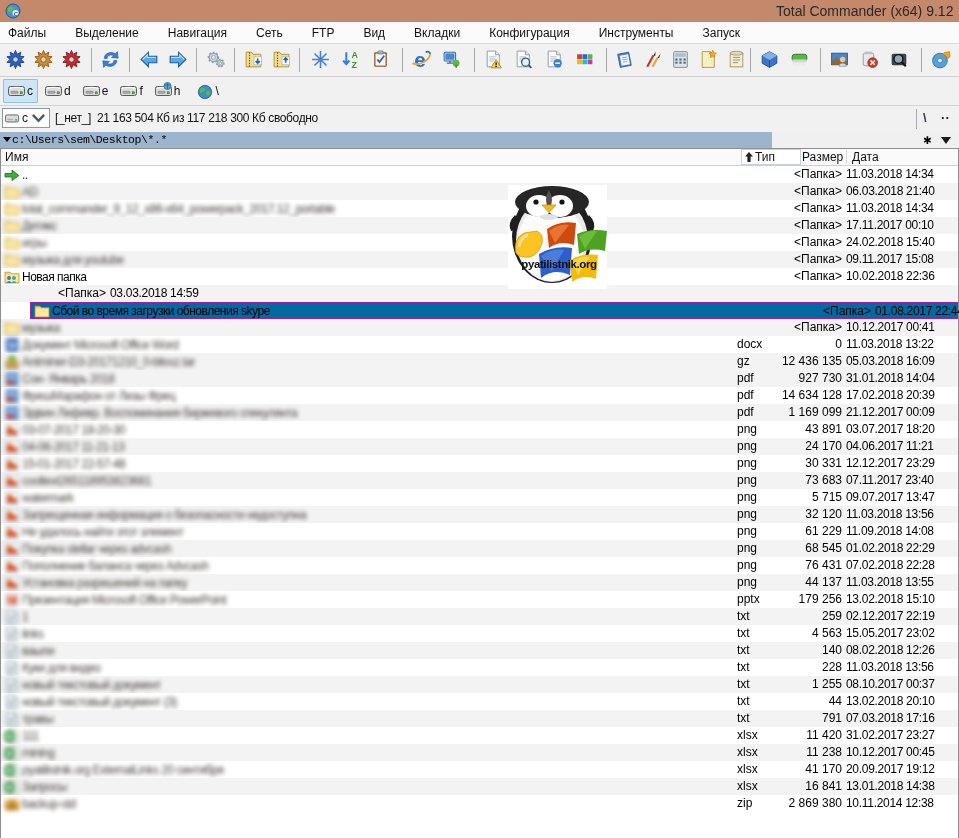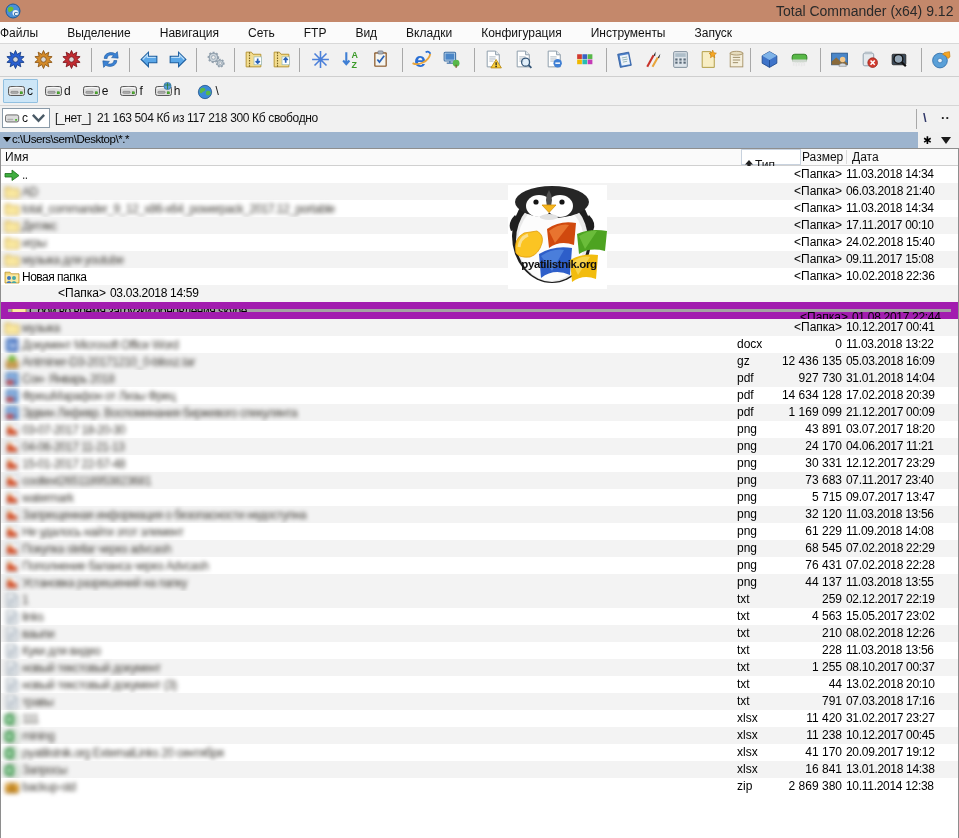--- a/index.html
+++ b/index.html
@@ -2,57 +2,57 @@
 <html><head><meta charset="utf-8">
 <style>
 * { margin:0; padding:0; box-sizing:border-box; }
 html,body { width:959px; height:838px; overflow:hidden; background:#fff;
   font-family:"Liberation Sans", sans-serif; }
 .titlebar { height:22px; background:#c4886b; position:relative; }
 .titlebar .txt { position:absolute; left:776px; top:3px; font-size:14px; color:#2a2a2a; white-space:nowrap; }
 .tcicon { position:absolute; left:5px; top:3px; }
 .menubar { height:22px; background:#fbfbfb; border-bottom:1px solid #d8d8d8; display:flex; align-items:center; font-size:12px; color:#111; }
 .menubar span { margin-left:29px; }
-.menubar span:first-child { margin-left:0; }
+.menubar span:first-child { margin-left:8px; }
 .toolbar { height:33px; background:#f1f1f1; border-bottom:1px solid #cfcfcf; position:relative; }
 .tbi { position:absolute; top:48px; height:21px; }
 .toolbar .tbi { top:5px; }
 .tsep { position:absolute; top:4px; width:1px; height:24px; background:#a8a8a8; }
 .drivebar { height:29px; background:#f1f1f1; border-bottom:1px solid #d5d5d5; display:flex; align-items:center; padding-left:3px; position:relative; }
 .drv { height:24px; display:flex; align-items:center; padding:0 4px; margin-right:2px; font-size:12px; color:#111; border:1px solid transparent; }
 .drv svg { margin-right:2px; }
 .drv.gl { margin-left:5px; }
 .drv.sel { background:#cde6f7; border:1px solid #92c0e0; border-radius:1px; }
 .comborow { height:26px; background:#f1f1f1; position:relative; font-size:12px; color:#111; }
 .combo { position:absolute; left:2px; top:2px; width:48px; height:20px; background:#fff; border:1px solid #8a9aa8; display:flex; align-items:center; padding:0 2px; }
 .combo svg { width:15px; height:16px; }
 .combo .cl { margin-left:2px; }
 .combo .chev { margin-left:auto; margin-right:1px; }
 .freetext { position:absolute; left:55px; top:5px; letter-spacing:-0.35px; }
 .cr-sep { position:absolute; left:916px; top:3px; width:1px; height:20px; background:#a8a8a8; }
 .cr-bs { position:absolute; left:923px; top:4px; font-size:13px; font-weight:bold; color:#333a6a; }
 .cr-dd { position:absolute; left:941px; top:1px; font-size:13px; font-weight:bold; color:#222; letter-spacing:1px; }
 .pathrow { height:16px; background:#f0f0f0; position:relative; font-size:12px; }
-.pathband { position:absolute; left:0; top:0; width:918px; height:16px; background:#9db4ce; color:#000; }
+.pathband { position:absolute; left:0; top:0; width:772px; height:16px; background:#9db4ce; color:#000;font-family:Liberation Mono, monospace; }
 .pathband .tri { position:absolute; left:3px; top:5px; width:0; height:0; border-left:4px solid transparent; border-right:4px solid transparent; border-top:5px solid #000; }
 .pathband .pt { position:absolute; left:12px; top:1px; font-size:11.5px; letter-spacing:-0.45px; }
 .pr-star { position:absolute; left:923px; top:2px; font-size:10.5px; color:#000; }
 .pr-dd { position:absolute; left:941px; top:5px; width:0; height:0; border-left:5.5px solid transparent; border-right:5.5px solid transparent; border-top:7px solid #1a1a1a; }
 .panel { position:relative; width:959px; height:690px; border-top:1px solid #8e8e8e; border-left:1px solid #8e8e8e; border-right:1px solid #8e8e8e; background:#fff; }
 .lheader { height:17px; border-bottom:1px solid #d0d0d0; background:#fafafa; position:relative; font-size:12px; color:#111; }
 .lheader .h-name { position:absolute; left:4px; top:1px; }
-.lheader .h-type { position:absolute; left:740px; top:0; width:60px; height:16px; background:#fff; border:1px solid #c8d2de; padding:8px 0 0 3px; }
+.lheader .h-type { position:absolute; left:740px; top:0; width:60px; height:16px; background:#fff; border:1px solid #c8d2de; padding:0 0 0 3px; }
 .lheader .h-type svg { vertical-align:-1px; margin-right:2px; }
 .lheader .h-size { position:absolute; left:801px; top:1px; }
 .lheader .h-date { position:absolute; left:851px; top:1px; }
 .lheader .vl1 { position:absolute; left:845px; top:1px; width:1px; height:14px; background:#dcdcdc; }
 .rows { position:relative; }
 .row { height:17px; display:flex; font-size:12px; color:#000; background:#fff; position:relative; }
 .row.alt { background:#f3f3f3; }
-.row.sel { background:#a3a3a3; border:7px solid #a21caf; }
+.row.sel { background:#0369a1; border:1px solid #a21caf;margin-left:29px; }
 .nm { flex:0 0 736px; display:flex; align-items:center; overflow:hidden; white-space:nowrap; }
 .row.sel .nm { flex-basis:735px; }
 .fi { width:16px; height:16px; margin:0 2px 0 3px; flex:0 0 16px; }
 .nt { letter-spacing:-0.5px; }
 .blur { filter:blur(1.9px); color:#45423c; }
 .tp { flex:0 0 62px; padding-left:0px; line-height:17px; }
 .sz { flex:0 0 44px; position:relative; }
 .sz i { font-style:normal; position:absolute; right:1px; top:0; white-space:nowrap; line-height:17px; }
 .dt { flex:1; padding-left:3px; line-height:17px; letter-spacing:-0.3px; white-space:nowrap; }
 .wm { position:absolute; left:507px; top:36px; width:99px; height:104px; }
@@ -685,21 +685,21 @@
             <rect x="2" y="1.5" width="12" height="13" fill="#fdfdfd" stroke="#98a5b0" stroke-width="0.8"></rect>
             <path d="M3,6 C5,4 8,5 9,7 C10,9 12,9 13,8 L13,13 L3,13 Z" fill="#d2502a"></path>
             <circle cx="5.5" cy="4.8" r="1.4" fill="#e8a03c"></circle>
           </svg>
           <span class="nt">Покупка stellar через advcash</span>
         </div>
         <div class="tp">png</div>
         <div class="sz">
           <i>68 545</i>
         </div>
-        <div class="dt">07.02.2018 22:29</div>
+        <div class="dt">01.02.2018 22:29</div>
       </div>
 <div class="row">
         <div class="nm blur">
           <svg class="fi" viewBox="0 0 16 16">
             <rect x="2" y="1.5" width="12" height="13" fill="#fdfdfd" stroke="#98a5b0" stroke-width="0.8"></rect>
             <path d="M3,6 C5,4 8,5 9,7 C10,9 12,9 13,8 L13,13 L3,13 Z" fill="#d2502a"></path>
             <circle cx="5.5" cy="4.8" r="1.4" fill="#e8a03c"></circle>
           </svg>
           <span class="nt">Пополнение баланса через Advcash</span>
         </div>
@@ -716,20 +716,35 @@
             <path d="M3,6 C5,4 8,5 9,7 C10,9 12,9 13,8 L13,13 L3,13 Z" fill="#d2502a"></path>
             <circle cx="5.5" cy="4.8" r="1.4" fill="#e8a03c"></circle>
           </svg>
           <span class="nt">Установка разрешений на папку</span>
         </div>
         <div class="tp">png</div>
         <div class="sz">
           <i>44 137</i>
         </div>
         <div class="dt">11.03.2018 13:55</div>
+      </div>
+<div class="row">
+        <div class="nm blur">
+          <svg class="fi" viewBox="0 0 16 16">
+            <rect x="2" y="1.5" width="12" height="13" fill="#fdfdfd" stroke="#98a5b0" stroke-width="0.8"></rect>
+            <rect x="3.5" y="4" width="9" height="8" rx="1.2" fill="#d2502a"></rect>
+            <path d="M6,10.5 L6,5.5 L8.6,5.5 C10.4,5.5 10.4,8.3 8.6,8.3 L6,8.3" stroke="#fff" stroke-width="1" fill="none"></path>
+          </svg>
+          <span class="nt">Презентация Microsoft Office PowerPoint</span>
+        </div>
+        <div class="tp">pptx</div>
+        <div class="sz">
+          <i>179 256</i>
+        </div>
+        <div class="dt">13.02.2018 15:10</div>
       </div>
 <div class="row alt">
         <div class="nm blur">
           <svg class="fi" viewBox="0 0 16 16">
             <path d="M2.5,1.5 L10.5,1.5 L13.5,4.5 L13.5,14.5 L2.5,14.5 Z" fill="#fbfcfd" stroke="#7a8a98" stroke-width="1"></path>
             <path d="M10.5,1.5 L10.5,4.5 L13.5,4.5" fill="#dde6ec" stroke="#7a8a98" stroke-width="0.9"></path>
             <path d="M4.5,6.5 h7 M4.5,8.5 h7 M4.5,10.5 h7 M4.5,12.5 h4" stroke="#8a98a6" stroke-width="1"></path>
           </svg>
           <span class="nt">1</span>
         </div>
@@ -758,21 +773,21 @@
         <div class="nm blur">
           <svg class="fi" viewBox="0 0 16 16">
             <path d="M2.5,1.5 L10.5,1.5 L13.5,4.5 L13.5,14.5 L2.5,14.5 Z" fill="#fbfcfd" stroke="#7a8a98" stroke-width="1"></path>
             <path d="M10.5,1.5 L10.5,4.5 L13.5,4.5" fill="#dde6ec" stroke="#7a8a98" stroke-width="0.9"></path>
             <path d="M4.5,6.5 h7 M4.5,8.5 h7 M4.5,10.5 h7 M4.5,12.5 h4" stroke="#8a98a6" stroke-width="1"></path>
           </svg>
           <span class="nt">ваыпи</span>
         </div>
         <div class="tp">txt</div>
         <div class="sz">
-          <i>210</i>
+          <i>140</i>
         </div>
         <div class="dt">08.02.2018 12:26</div>
       </div>
 <div class="row">
         <div class="nm blur">
           <svg class="fi" viewBox="0 0 16 16">
             <path d="M2.5,1.5 L10.5,1.5 L13.5,4.5 L13.5,14.5 L2.5,14.5 Z" fill="#fbfcfd" stroke="#7a8a98" stroke-width="1"></path>
             <path d="M10.5,1.5 L10.5,4.5 L13.5,4.5" fill="#dde6ec" stroke="#7a8a98" stroke-width="0.9"></path>
             <path d="M4.5,6.5 h7 M4.5,8.5 h7 M4.5,10.5 h7 M4.5,12.5 h4" stroke="#8a98a6" stroke-width="1"></path>
           </svg>

